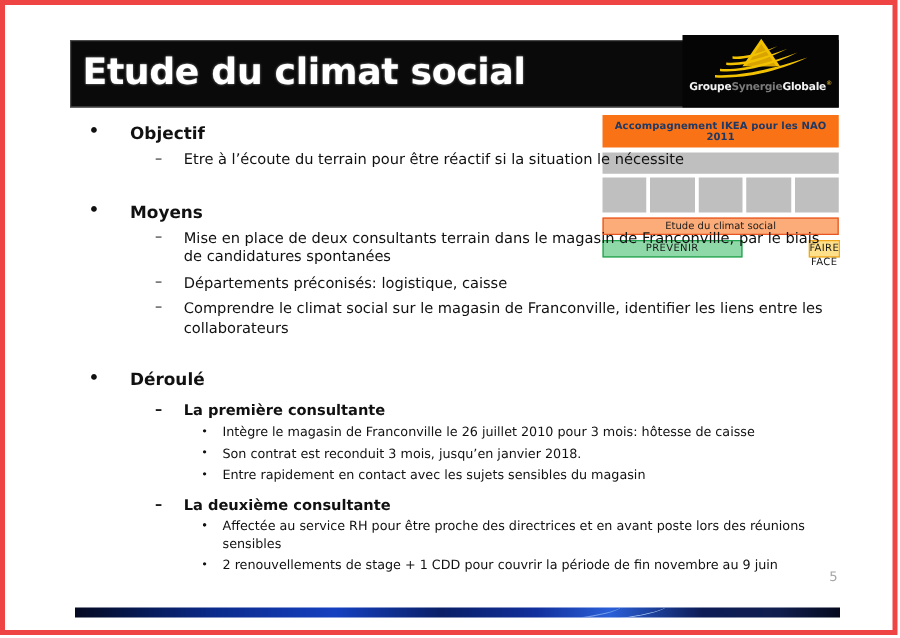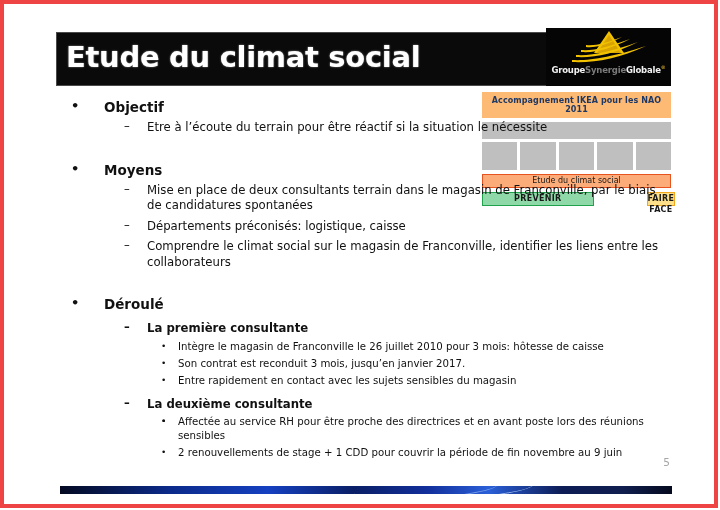--- a/index.html
+++ b/index.html
@@ -83,21 +83,21 @@
   .lw-reg { color: #c9a227; font-size: 5px; vertical-align: super; }
 
   
   .panel {
     position: absolute;
     left: 478px;
     top: 88px;
     width: 189px;
   }
   .panel-header {
-    background: #fdba74;
+    background: #f97316;
     color: #1f3864;
     font-size: 8px;
     font-weight: bold;
     text-align: center;
     padding: 4px 0 4px 0;
     letter-spacing: 0.1px;
     font-family: "DejaVu Sans", sans-serif;
   }
   .panel-wide-row {
     margin-top: 4px;
@@ -124,21 +124,20 @@
     font-size: 8px;
     text-align: center;
     line-height: 11px;
     font-family: "DejaVu Sans", sans-serif;
   }
   .bar-row {
     margin-top: 4px;
     display: flex;
     gap: 5px;
     height: 14px;
-    font-weight: bold;
   }
   .bar-green {
     flex: 0 0 59%;
     background: #8fd9a8;
     border: 1.5px solid #20a14b;
     box-sizing: border-box;
     color: #1a1a1a;
     font-size: 8px;
     text-align: center;
     line-height: 11px;
@@ -332,21 +331,21 @@
     <div class="lvl2 bold gap-md">
       <span class="b-mark">–</span>
       <span>La première consultante</span>
     </div>
     <div class="lvl3">
       <span class="b-mark">•</span>
       <span>Intègre le magasin de Franconville le 26 juillet 2010 pour 3 mois: hôtesse de caisse</span>
     </div>
     <div class="lvl3">
       <span class="b-mark">•</span>
-      <span>Son contrat est reconduit 3 mois, jusqu’en janvier 2017.</span>
+      <span>Son contrat est reconduit 3 mois, jusqu’en janvier 2018.</span>
     </div>
     <div class="lvl3">
       <span class="b-mark">•</span>
       <span>Entre rapidement en contact avec les sujets sensibles du magasin</span>
     </div>
 
     <div class="lvl2 bold gap-md">
       <span class="b-mark">–</span>
       <span>La deuxième consultante</span>
     </div>

